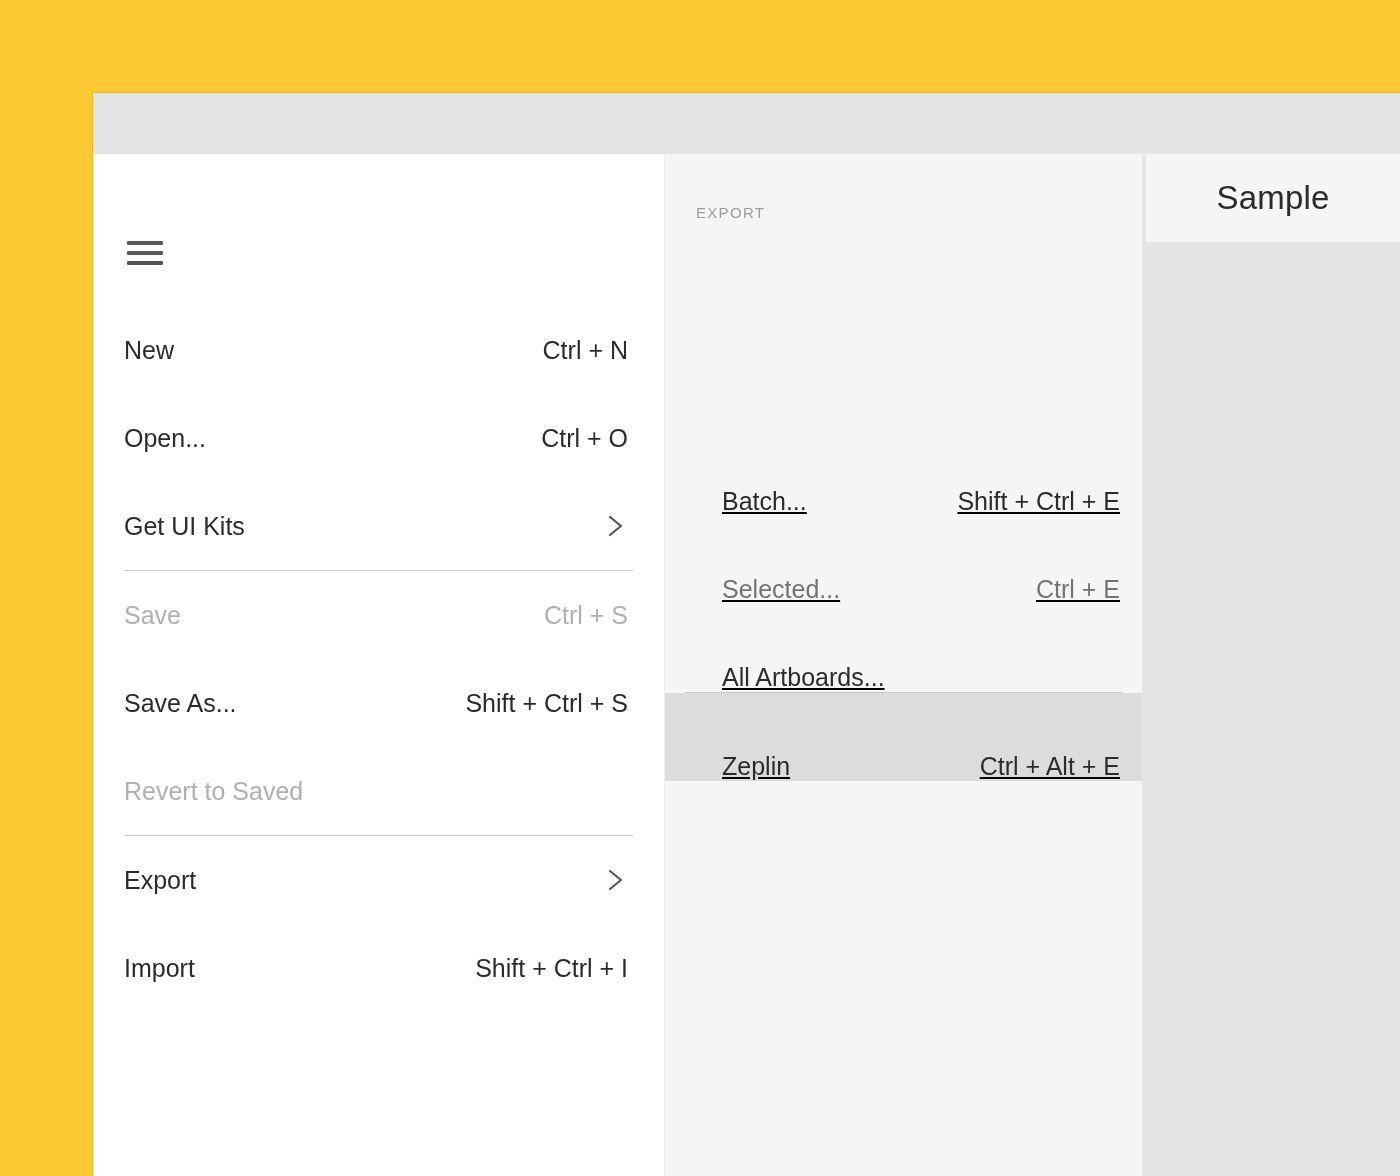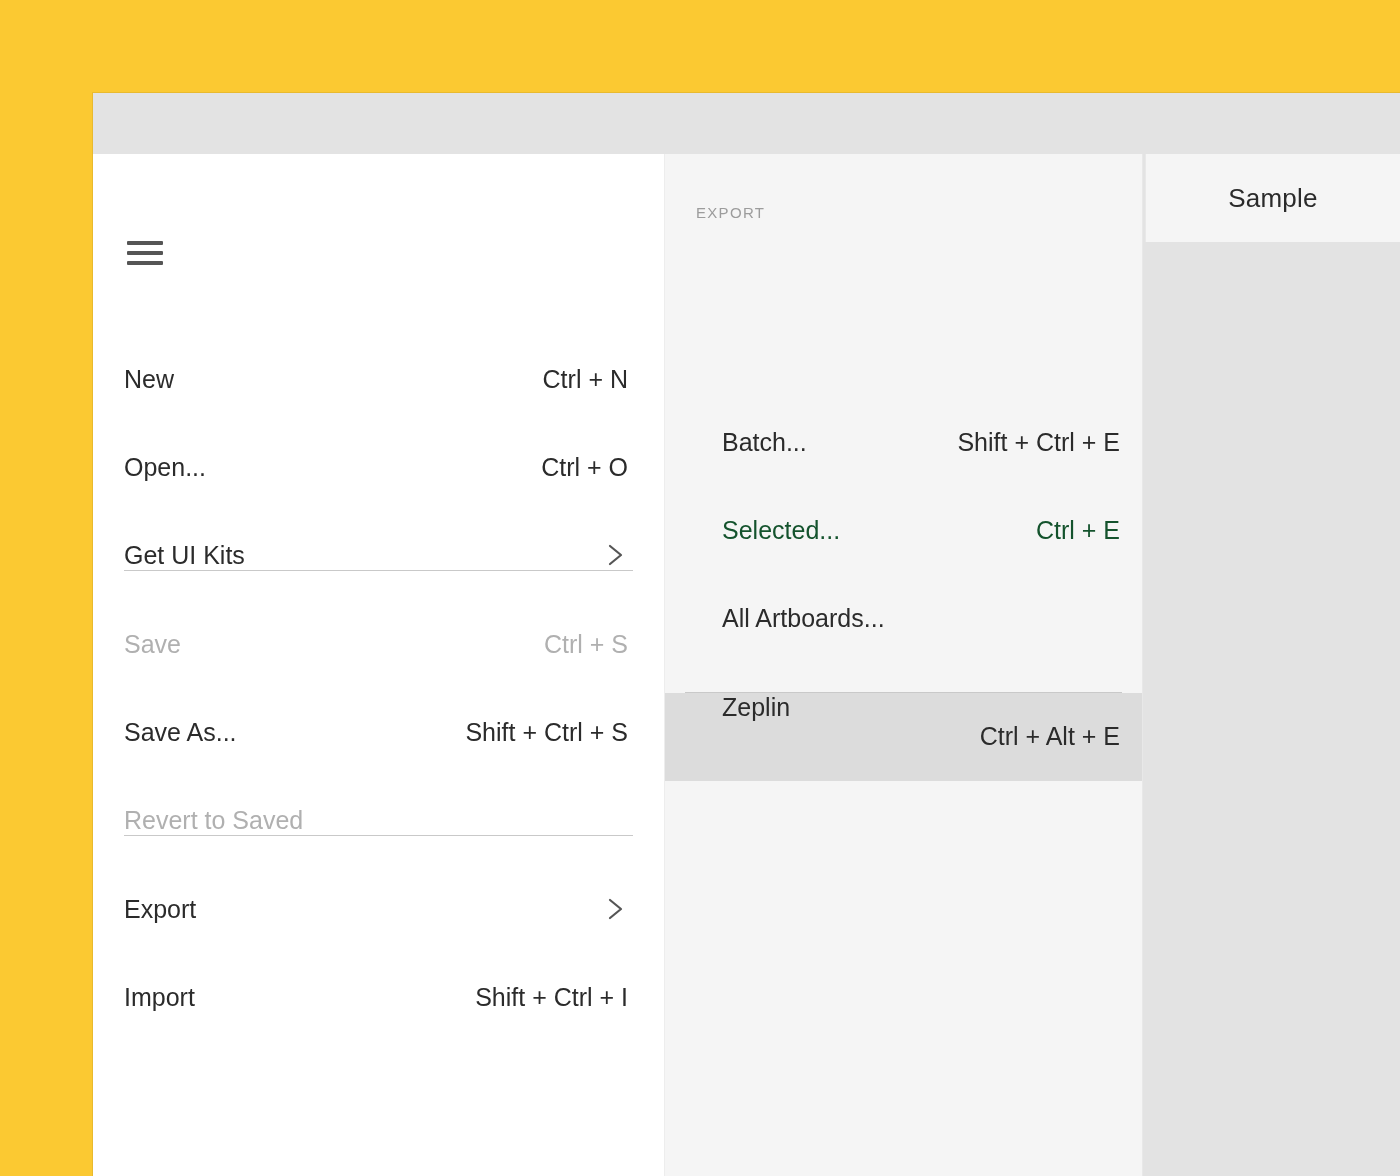--- a/index.html
+++ b/index.html
@@ -59,21 +59,21 @@
     width: 255px;
     height: 88px;
     background: #f5f5f5;
     border-left: 1px solid #e8e8e8;
     box-sizing: border-box;
     display: flex;
     align-items: center;
     justify-content: center;
   }
   #doc-tab .tab-label {
-    font-size: 26px;
+    font-size: 33px;
     color: #2b2b2b;
     letter-spacing: 0.2px;
     font-weight: 400;
   }
 
   
   #file-menu {
     position: absolute;
     left: 0;
     top: 0;
@@ -106,21 +106,21 @@
   
   .menu-list {
     position: absolute;
     left: 0;
     top: 152px;
     width: 100%;
   }
   .menu-row {
     position: relative;
     display: flex;
-    align-items: flex-end;
+    align-items: center;
     height: 88px;
     padding: 0 36px 0 31px;
     box-sizing: border-box;
     cursor: default;
   }
   .menu-row .label {
     font-size: 25px;
     color: #2b2b2b;
     white-space: nowrap;
     font-weight: 400;
@@ -172,44 +172,44 @@
   }
   #export-list {
     position: absolute;
     left: 0;
     top: 274px;
     width: 100%;
   }
   .sub-row {
     position: relative;
     display: flex;
-    align-items: flex-start;
+    align-items: flex-end;
     height: 88px;
     padding: 0 22px 0 57px;
     box-sizing: border-box;
     cursor: default;
+    text-decoration: underline;
   }
   .sub-row .label {
     font-size: 25px;
     color: #2b2b2b;
     white-space: nowrap;
     font-weight: 400;
   }
   .sub-row .shortcut {
     margin-left: auto;
     font-size: 25px;
     color: #2b2b2b;
     white-space: nowrap;
     font-weight: 400;
   }
   .sub-row.disabled .label,
-  .sub-row.disabled .shortcut { color: #14532d; }
+  .sub-row.disabled .shortcut { color: #737373; }
   .sub-row.highlighted {
     background: #dcdcdc;
-    flex-direction: column;
   }
   .sub-divider {
     height: 1px;
     background: #c9c9c9;
     margin: 0 20px 0 20px;
   }
 </style>
 </head>
 <body>
 

